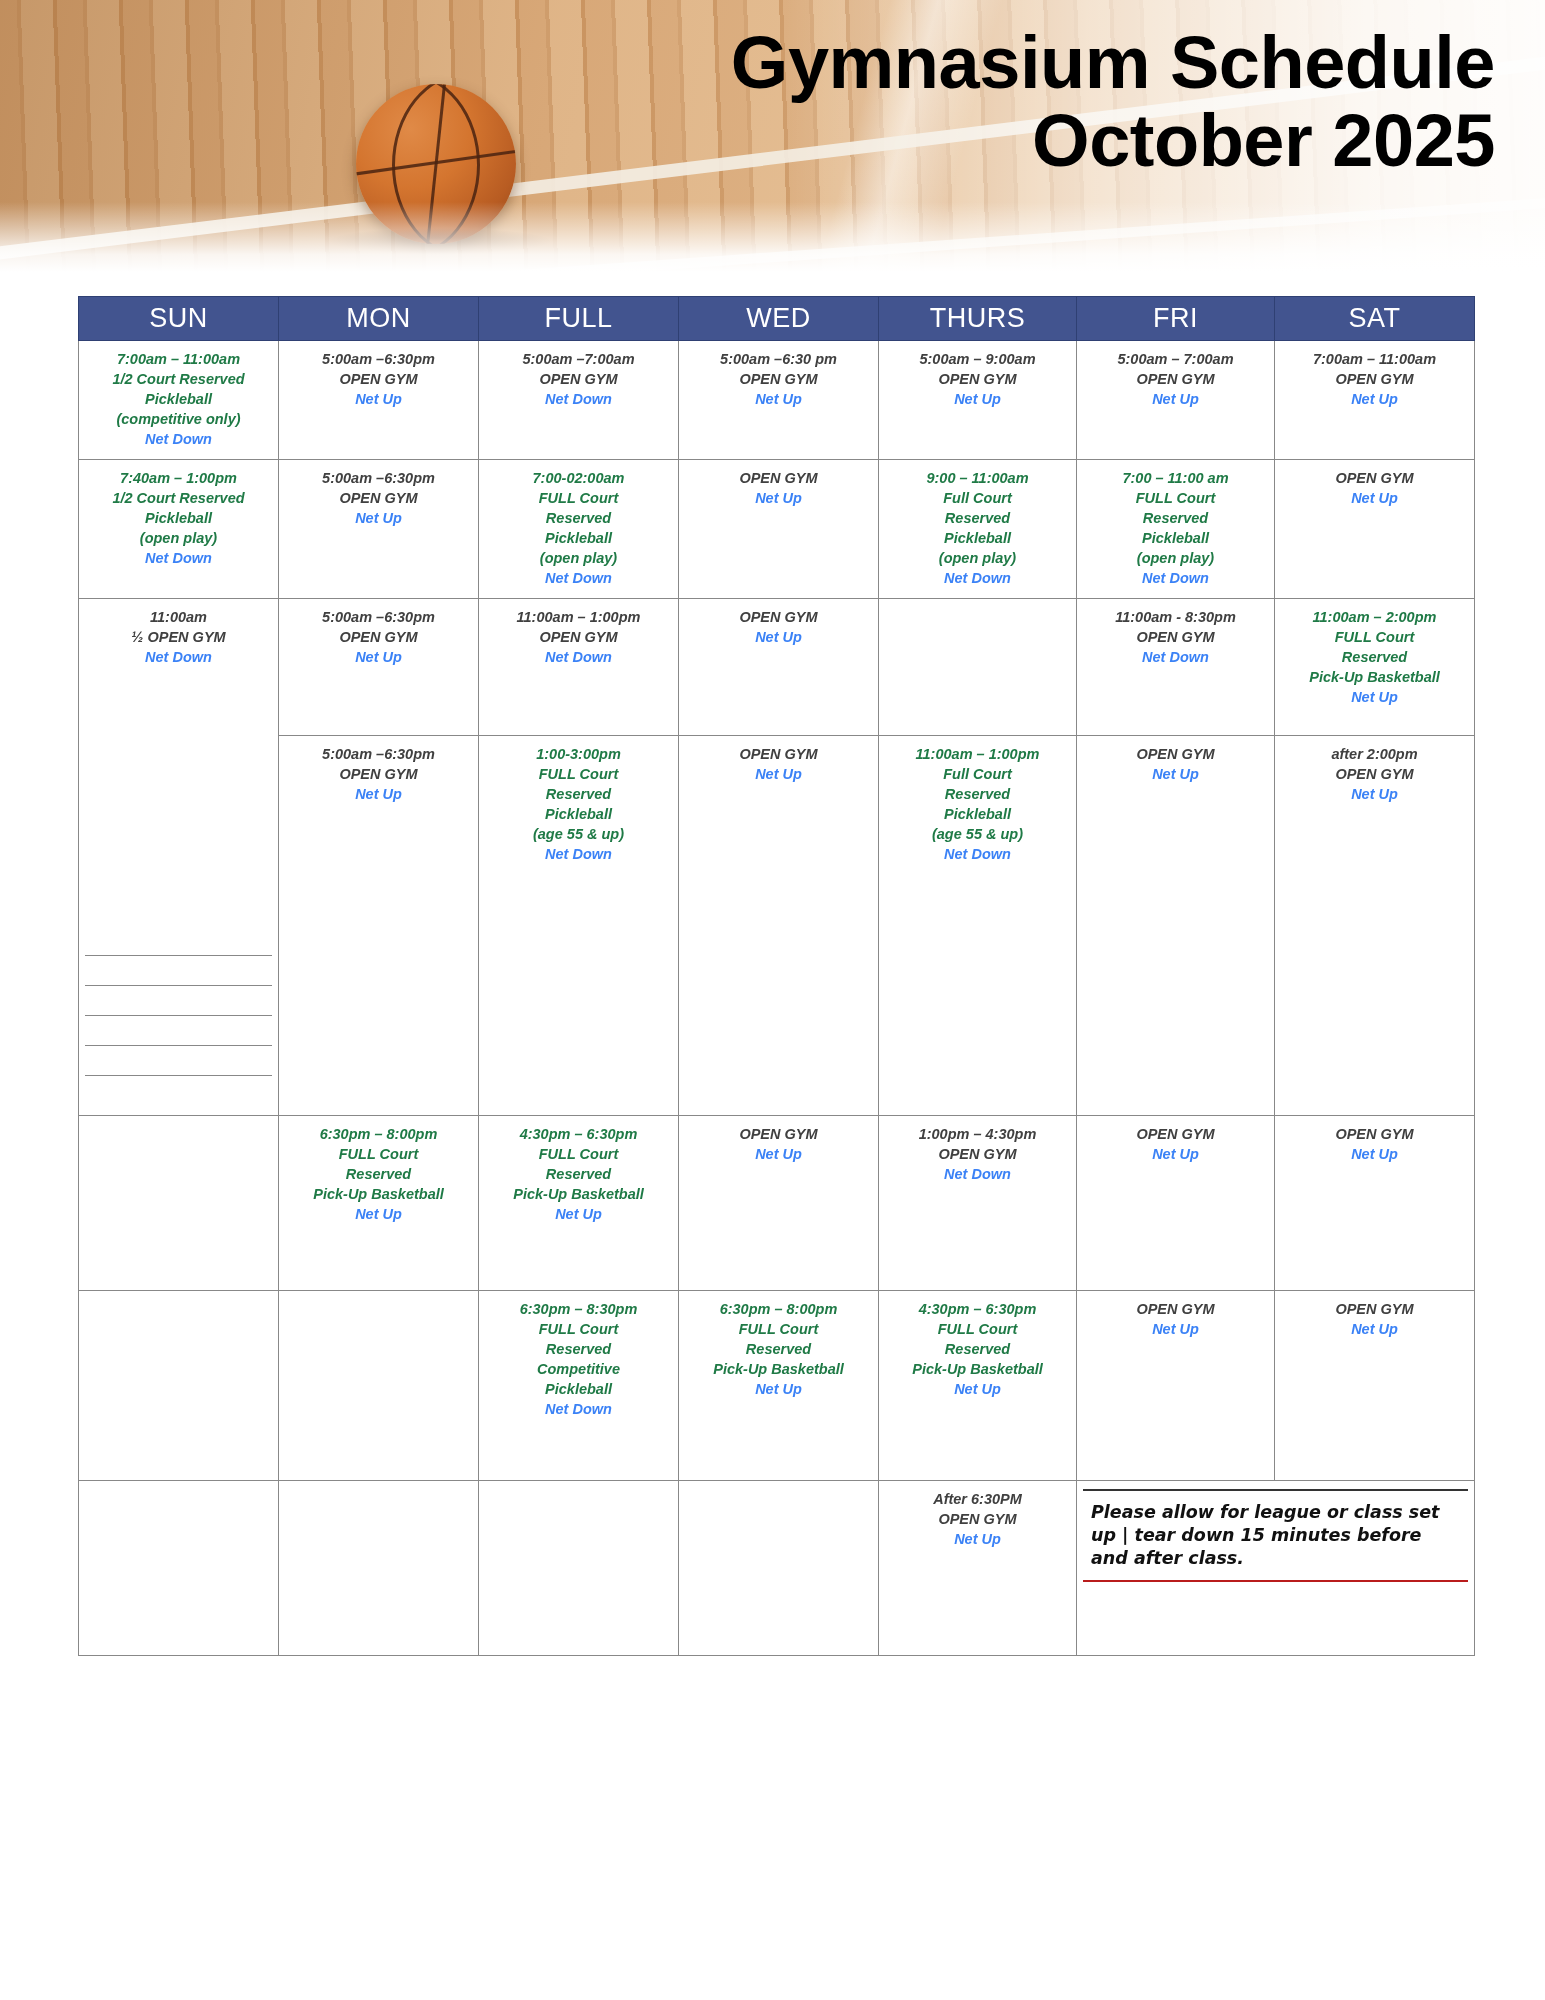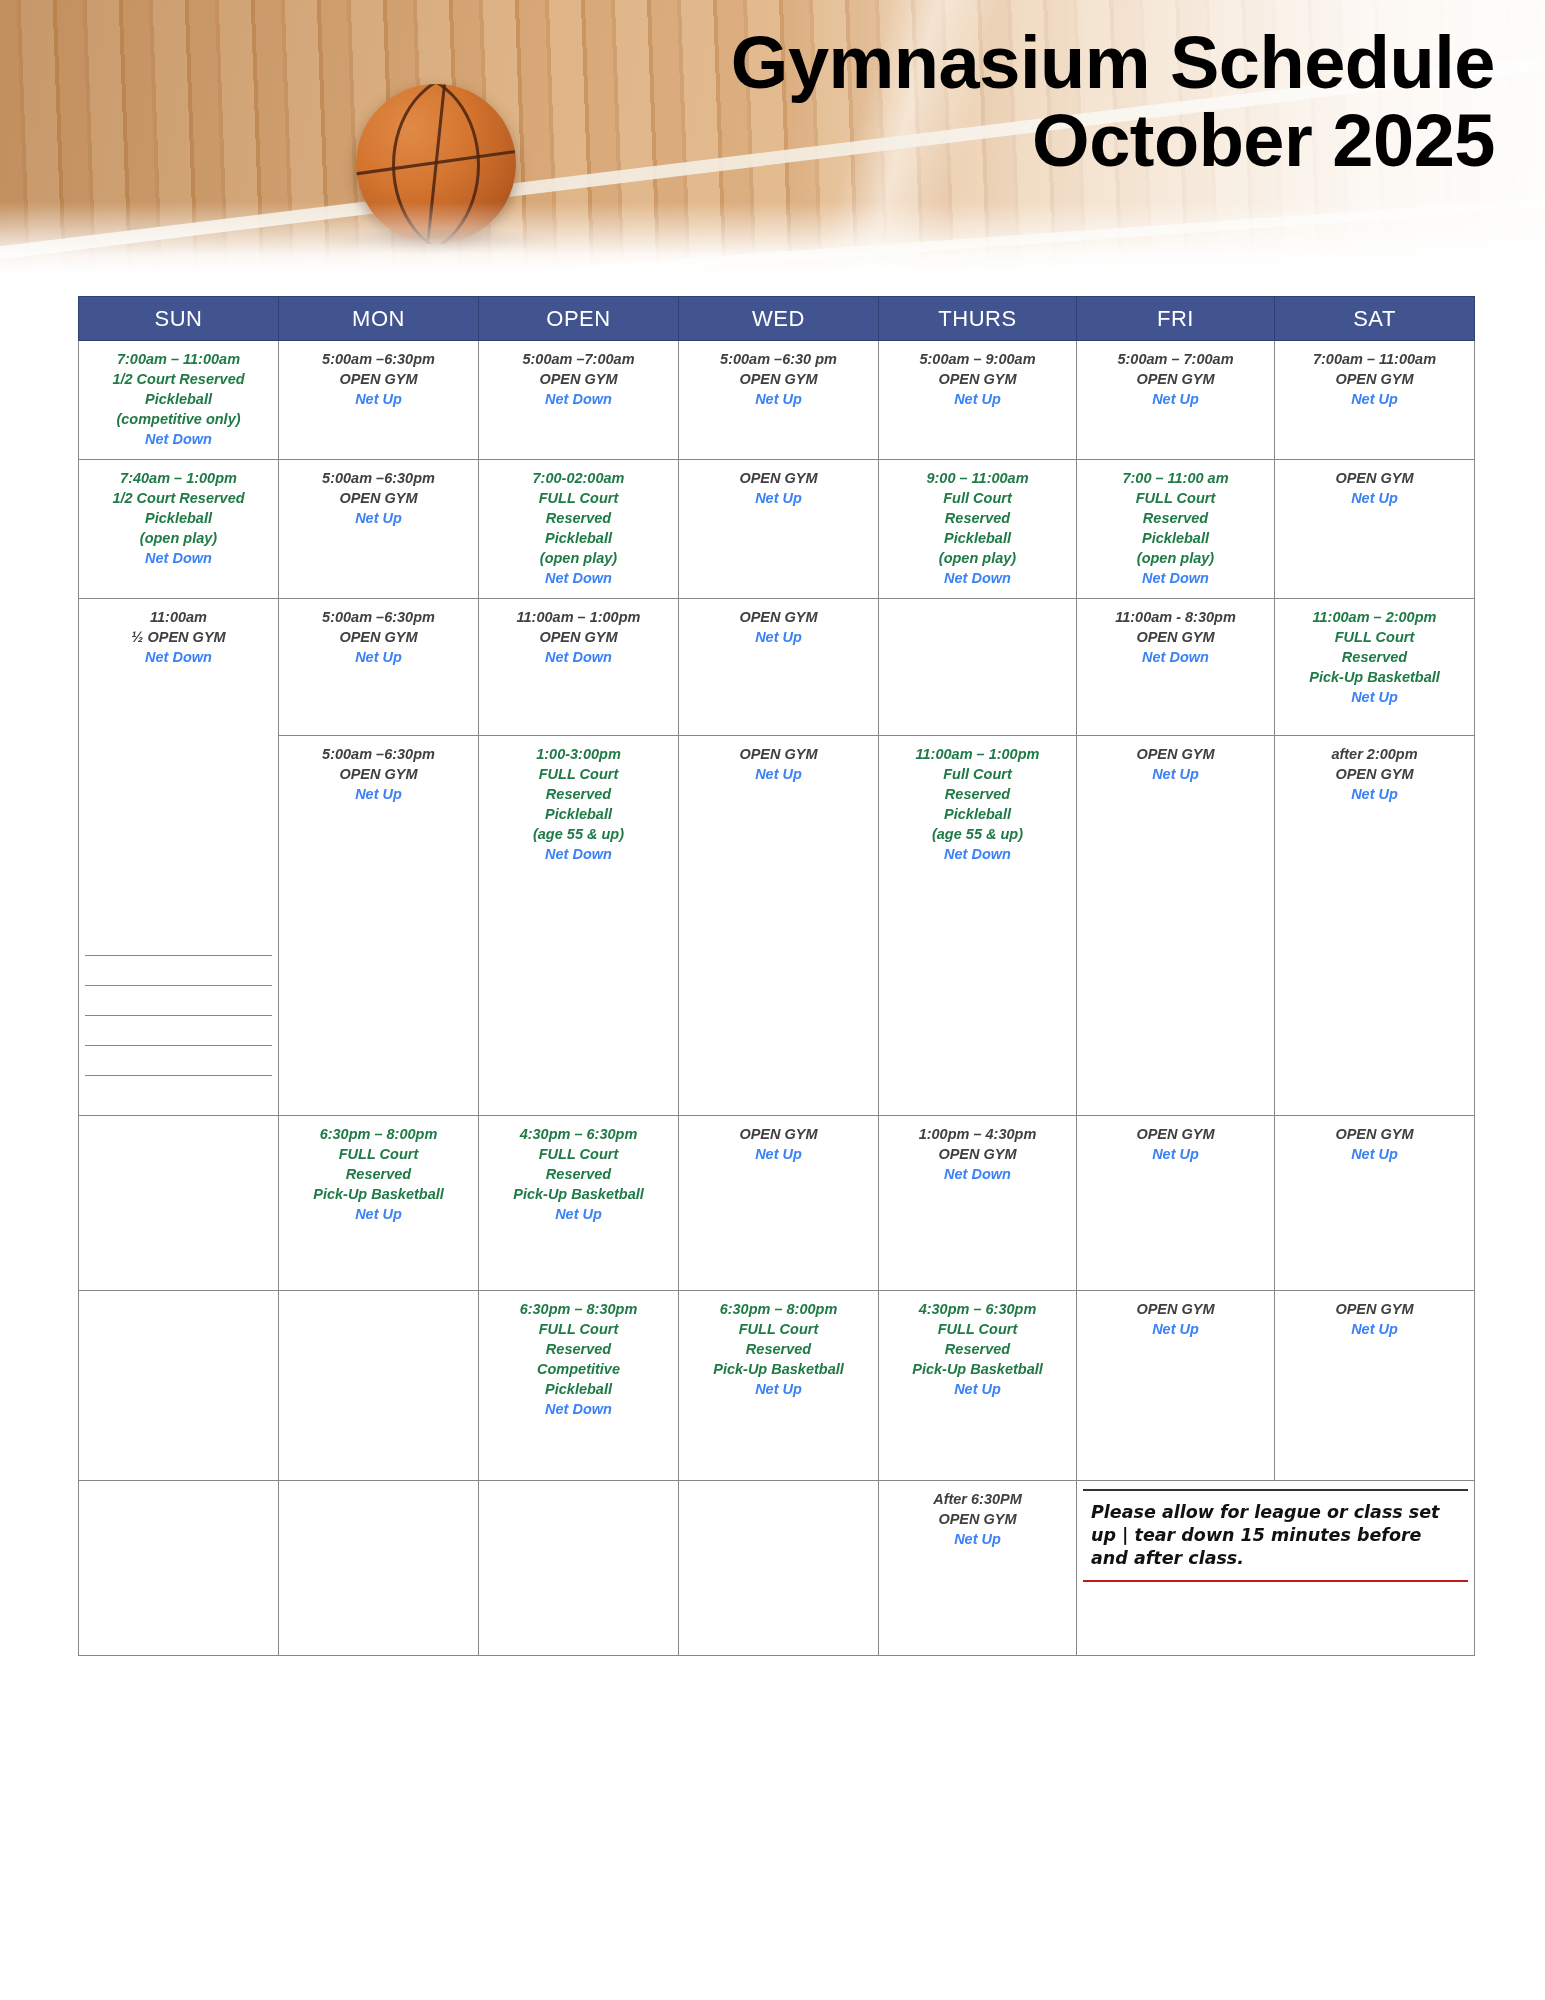--- a/index.html
+++ b/index.html
@@ -105,21 +105,21 @@
     position: absolute;
     left: 78px; top: 296px;
     width: 1396px;
     border-collapse: collapse;
     table-layout: fixed;
   }
   .cal th {
     background: #42548f;
     color: #ffffff;
     font-weight: normal;
-    font-size: 22px;
+    font-size: 27px;
     height: 44px;
     border: 1px solid #2f4073;
     letter-spacing: .5px;
   }
   .cal td {
     border: 1px solid #888888;
     vertical-align: top;
     padding: 8px 6px 10px 6px;
     text-align: center;
     height: 40px;
@@ -175,21 +175,21 @@
       <div class="t1">Gymnasium Schedule</div>
       <div class="t2">October 2025</div>
     </div>
   </div>
 
   <table class="cal">
     <thead>
       <tr>
         <th style="width:200px">SUN</th>
         <th style="width:200px">MON</th>
-        <th style="width:200px">OPEN</th>
+        <th style="width:200px">FULL</th>
         <th style="width:200px">WED</th>
         <th style="width:198px">THURS</th>
         <th style="width:198px">FRI</th>
         <th style="width:200px">SAT</th>
       </tr>
     </thead>
     <tbody>
 
       <tr>
         <td>

